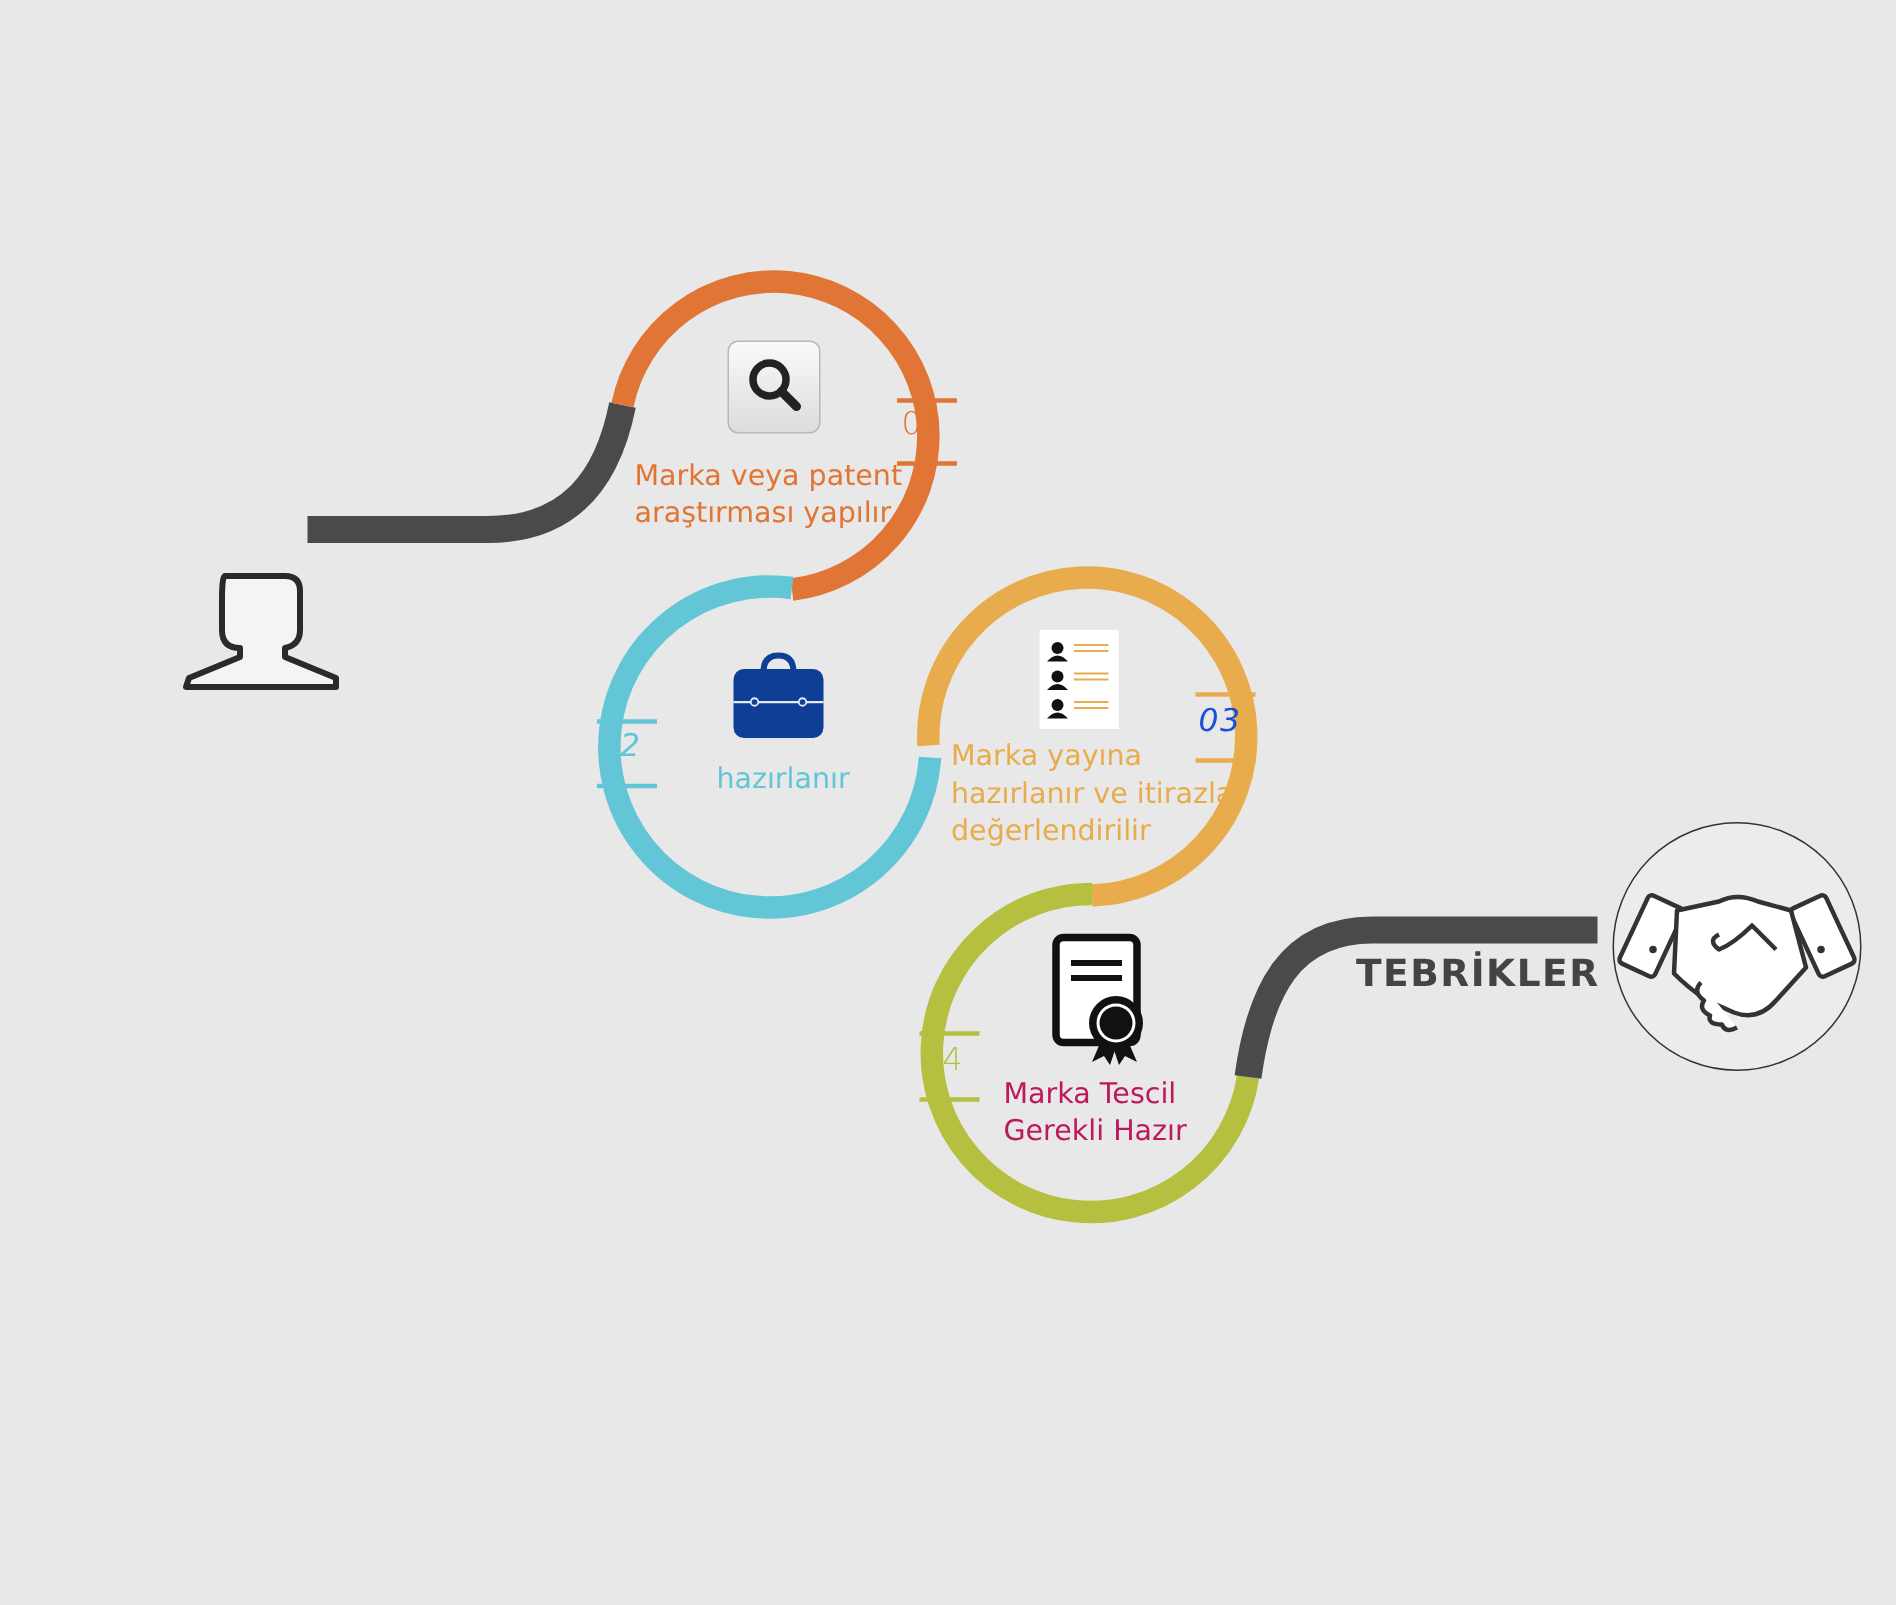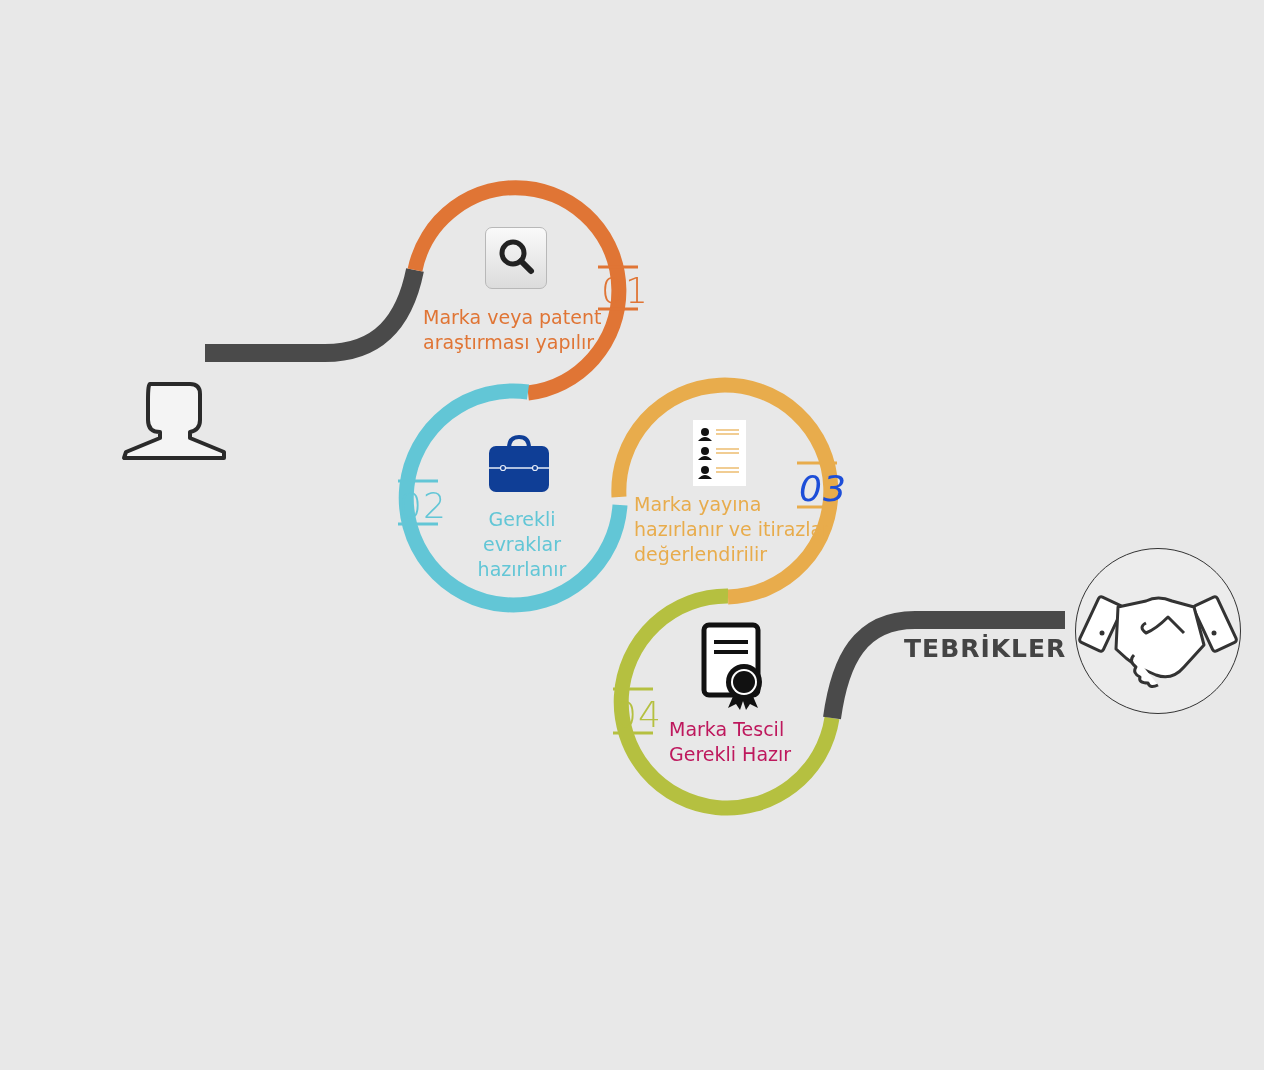--- a/index.html
+++ b/index.html
@@ -1,19 +1,19 @@
 <!DOCTYPE html>
 <html><head>
 <meta charset="utf-8">
 <style>
   html, body { margin:0; padding:0; }
   body { width:1264px; height:1070px; background:#e8e8e8; position:relative; overflow:hidden; font-family:"DejaVu Sans", sans-serif; }
   svg.paths { position:absolute; left:0; top:0; }
   .step-label { position:absolute; font-size:19px; line-height:25px; }
-  .step-num { position:absolute; font-size:36px; font-weight:300; letter-spacing:1px; }
+  .step-num { position:absolute; font-size:21px; font-weight:300; letter-spacing:1px; }
   .title-main { position:absolute; left:12px; top:500px; font-size:28px; color:#1a1a1a; line-height:38px; font-family:"DejaVu Sans", sans-serif; }
   .title-main div:nth-child(2) { padding-left:18px; }
   .tebrik { position:absolute; left:904px; top:634px; font-size:25px; font-weight:bold; color:#444; letter-spacing:1px; font-family:"DejaVu Sans", sans-serif; }
   .icon-box { position:absolute; }
 </style>
 </head>
 <body>
 
 <svg class="paths" width="1264" height="1070">
 
@@ -62,23 +62,22 @@
 
 <div class="icon-box" style="left:488px; top:434px;">
   <svg width="62" height="60" viewBox="0 0 62 60">
     <path d="M21,14 Q21,3 31,3 Q41,3 41,14" fill="none" stroke="#0f3e96" stroke-width="4"></path>
     <rect x="1" y="12" width="60" height="46" rx="7" fill="#0f3e96"></rect>
     <line x1="1" y1="34" x2="61" y2="34" stroke="#e6ecf7" stroke-width="1.5"></line>
     <circle cx="15" cy="34" r="2.5" fill="#0f3e96" stroke="#e6ecf7" stroke-width="1.2"></circle>
     <circle cx="47" cy="34" r="2.5" fill="#0f3e96" stroke="#e6ecf7" stroke-width="1.2"></circle>
   </svg>
 </div>
-<div class="step-num" style="left:399px; top:485px; color:#62c6d6;">02</div>
+<div class="step-num" style="left:399px; top:485px; color:#62c6d6;font-style:italic;">02</div>
 <div class="step-label" style="left:449px; top:507px; width:146px; text-align:center; color:#62c6d6;">
-  <div>Gerekli evraklar</div>
   <div>hazırlanır</div>
 </div>
 
 <div class="icon-box" style="left:693px; top:420px; width:53px; height:66px; background:#fff;">
   <svg width="53" height="66" viewBox="0 0 53 66">
     <g fill="#111">
       <circle cx="12" cy="12" r="4"></circle>
         <path d="M5,21 Q12,13 19,21 Z"></path>
       <circle cx="12" cy="31" r="4"></circle>
         <path d="M5,40 Q12,32 19,40 Z"></path>

